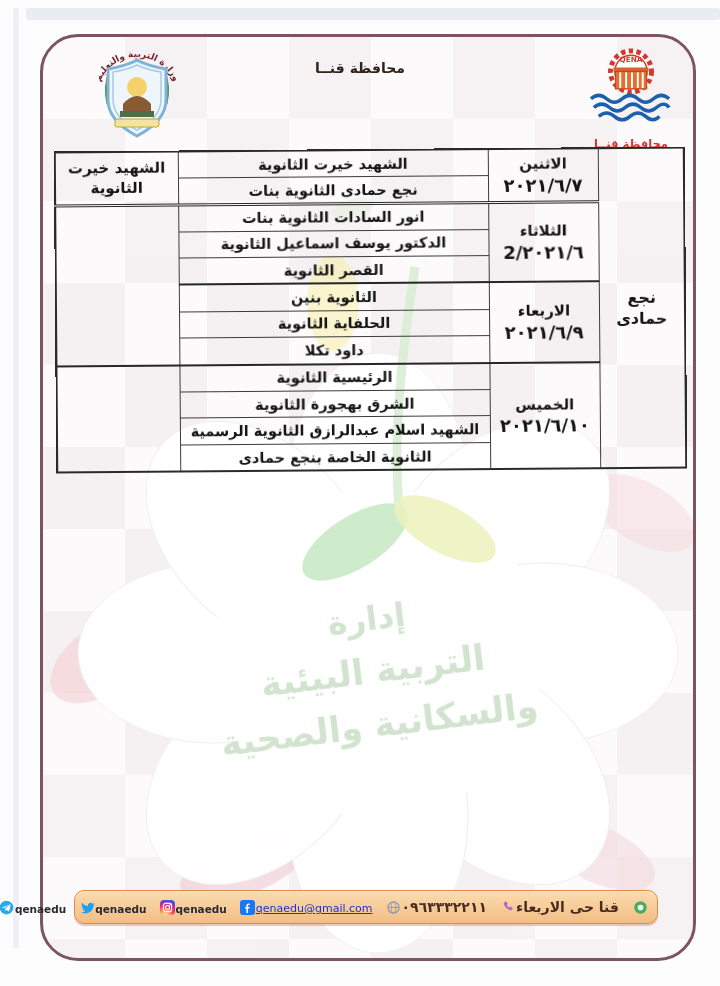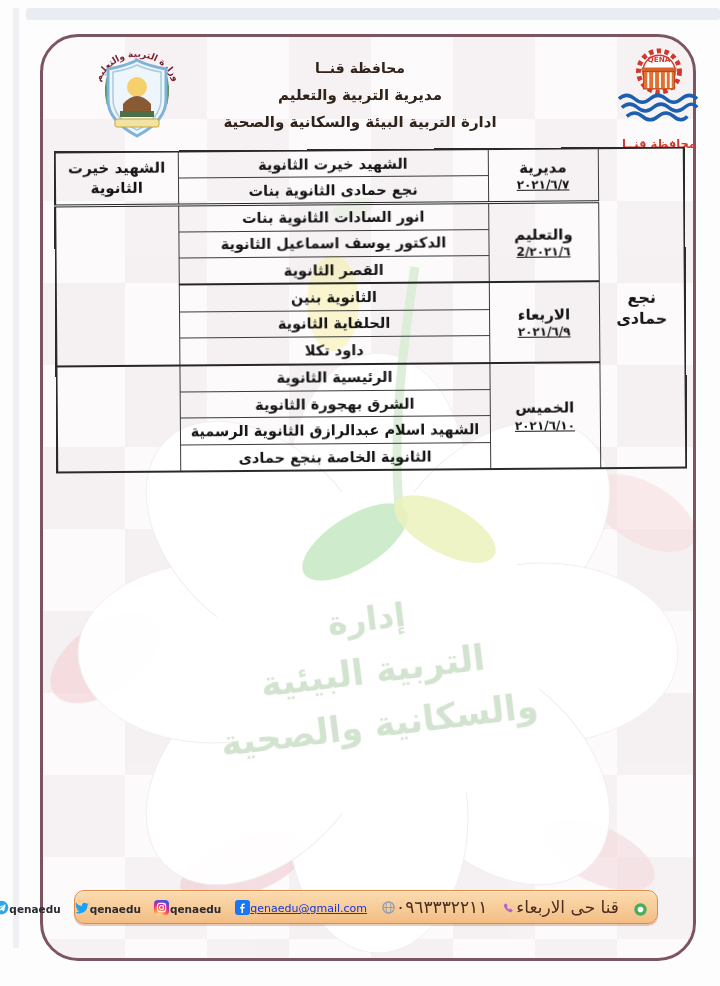--- a/index.html
+++ b/index.html
@@ -17,54 +17,54 @@
       linear-gradient(45deg,#f0ebee 25%,transparent 25%,transparent 75%,#f0ebee 75%);
     background-size:164px 164px;background-position:0 0,82px 82px;}
   .wm-svg{position:absolute;inset:0;width:100%;height:100%;}
   .wm-text{position:absolute;left:100px;top:556px;width:460px;text-align:center;
            transform:rotate(-7deg);color:#d2e4cf;font-weight:600;letter-spacing:1px;
            text-shadow:0 1px 0 #ffffff;line-height:1.55;}
   .wm-text .l1{font-size:33px;}  .wm-text .l2,.wm-text .l3{font-size:35px;}
 
   
   .logo-ministry{position:absolute;left:84px;top:42px;width:106px;height:102px;}
-  .logo-qena{position:absolute;left:612px;top:46px;width:94px;height:104px;text-align:center;}
+  .logo-qena{position:absolute;left:584px;top:46px;width:94px;height:104px;text-align:center;}
   .qena-caption{font-size:11.5px;font-weight:bold;color:#d03a2e;margin-top:1px;letter-spacing:.5px;}
 
   
   .header-block{position:absolute;left:160px;right:160px;top:60px;text-align:center;color:#30231a;}
   .hline{font-weight:bold;}
   .hline.l1{font-size:14px;margin-bottom:10px;letter-spacing:1px;}
   .hline.l2{font-size:15px;margin-bottom:9px;}
   .hline.l3{font-size:15px;}
 
   
   .table-wrap{position:absolute;left:57px;top:149px;width:629px;transform:rotate(-0.45deg);}
   table.sched{border-collapse:collapse;table-layout:fixed;width:629px;height:321px;
               border:2px solid #2a2a2a;direction:rtl;}
   table.sched td{border:1px solid #3a3a3a;padding:0 3px;vertical-align:middle;text-align:center;
                  color:#141414;font-weight:bold;overflow:hidden;}
   tr.day-start td{border-top:2px solid #262626;}
   tr.dbl td{border-top:3px double #262626;}
   td.region{font-size:16px;line-height:1.35;}
   td.day .dname{font-size:15px;line-height:1.3;}
-  td.day .ddate{font-size:12px;letter-spacing:.5px;text-decoration:underline;}
+  td.day .ddate{font-size:18px;letter-spacing:.5px;}
   td.school{font-size:14.5px;white-space:nowrap;}
   td.note{font-size:15px;line-height:1.35;}
   tr.r{height:26.7px;}
 
   
   .footer-bar{position:absolute;left:74px;top:890px;width:584px;height:34px;border-radius:10px;
     background:linear-gradient(#fbdcb0,#f3bd84);border:1px solid #e08a4a;
     box-shadow:0 2px 0 rgba(180,90,30,.3), inset 0 1px 0 #fde9c8;
     display:flex;align-items:center;justify-content:space-between;padding:0 9px;box-sizing:border-box;}
   .citem{display:inline-flex;align-items:flex-end;gap:13px;white-space:nowrap;}
   .cicon{display:inline-flex;width:16px;height:16px;align-items:center;justify-content:center;flex:0 0 auto;}
   .cicon svg{width:15px;height:15px;}
-  .ctext{font-size:17px;font-weight:normal;color:#4a2c20;}
+  .ctext{font-size:14px;font-weight:bold;color:#4a2c20;}
   .ltext{font-size:10.5px;font-weight:bold;color:#2a2a33;direction:ltr;}
   a.email{font-size:11px;font-weight:normal;color:#1535d6;text-decoration:underline;direction:ltr;cursor:pointer;}
   .ig-bg{width:15px;height:15px;border-radius:4px;
     background:radial-gradient(circle at 30% 110%,#fdf497 5%,#fd5949 45%,#d6249f 60%,#285AEB 90%);
     display:inline-flex;align-items:center;justify-content:center;}
   .ig-bg svg{width:11px;height:11px;}
   .fb-bg{width:15px;height:15px;border-radius:3px;background:#1877f2;
     display:inline-flex;align-items:center;justify-content:center;}
   .fb-bg svg{width:13px;height:13px;}
 </style>
@@ -148,48 +148,46 @@
         <path d="M6 54 Q14 47 22 54 T38 54 T54 54 T70 54 T86 54"></path>
         <path d="M9 63 Q17 56 25 63 T41 63 T57 63 T73 63 T86 63"></path>
         <path d="M14 72 Q22 65 30 72 T46 72 T62 72 T76 72"></path>
       </g>
     </svg>
     <div class="qena-caption">محافظة قنــا</div>
   </div>
 
   <div class="header-block">
     <div class="hline l1">محافظة قنــا</div>
-    <div class="hline l2">مديرية التربية والتعليم</div>
-    <div class="hline l3">ادارة التربية البيئة والسكانية والصحية</div>
   </div>
 
   <div class="table-wrap">
     <table class="sched">
       <colgroup>
           <col style="width:86px">
           <col style="width:110px">
           <col style="width:310px">
           <col style="width:123px">
         </colgroup>
       <tbody>
         <tr class="r">
           <td class="region" rowspan="12">نجع حمادى</td>
           <td class="day" rowspan="2">
-            <div class="dname">مديرية</div>
+            <div class="dname">الاثنين</div>
             <div class="ddate">٢٠٢١/٦/٧</div>
           </td>
           <td class="school">الشهيد خيرت الثانوية</td>
           <td class="note" rowspan="2">الشهيد خيرت الثانوية</td>
         </tr>
         <tr class="r">
             <td class="school">نجع حمادى الثانوية بنات</td>
           </tr>
         <tr class="r dbl">
           <td class="day" rowspan="3">
-            <div class="dname">والتعليم</div>
+            <div class="dname">الثلاثاء</div>
             <div class="ddate">٢٠٢١/٦/2</div>
           </td>
           <td class="school">انور السادات الثانوية بنات</td>
           <td class="note" rowspan="6"></td>
         </tr>
         <tr class="r">
             <td class="school">الدكتور يوسف اسماعيل الثانوية</td>
           </tr>
         <tr class="r">
             <td class="school">القصر الثانوية</td>

